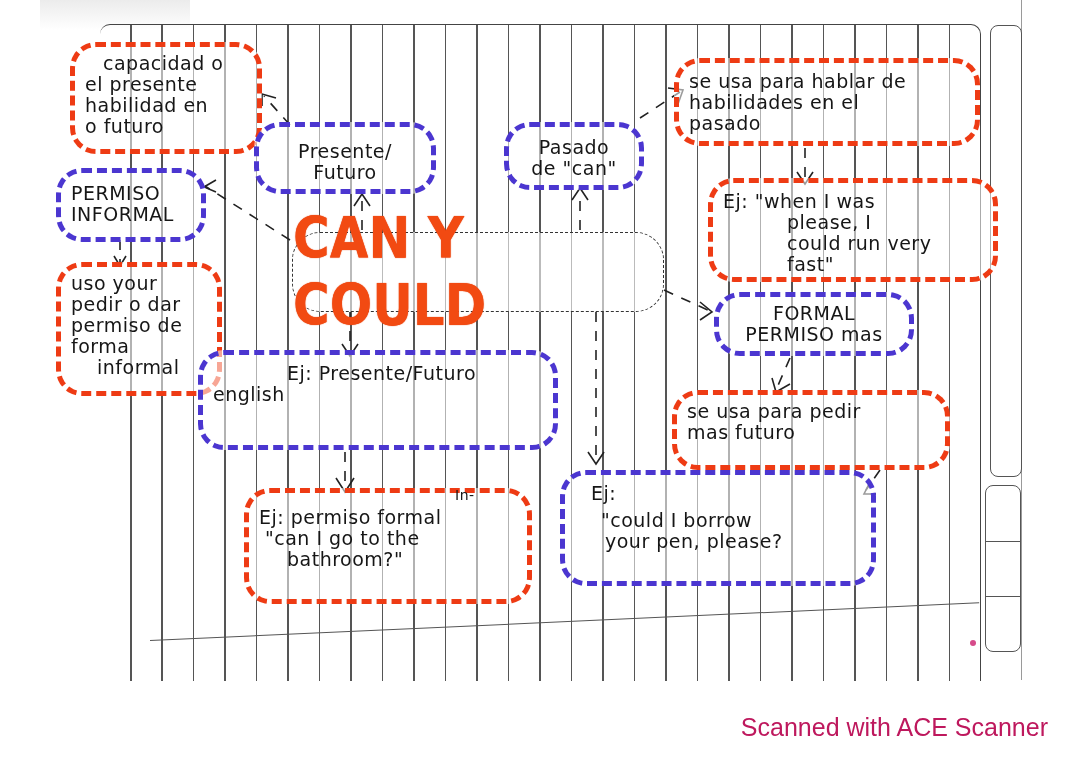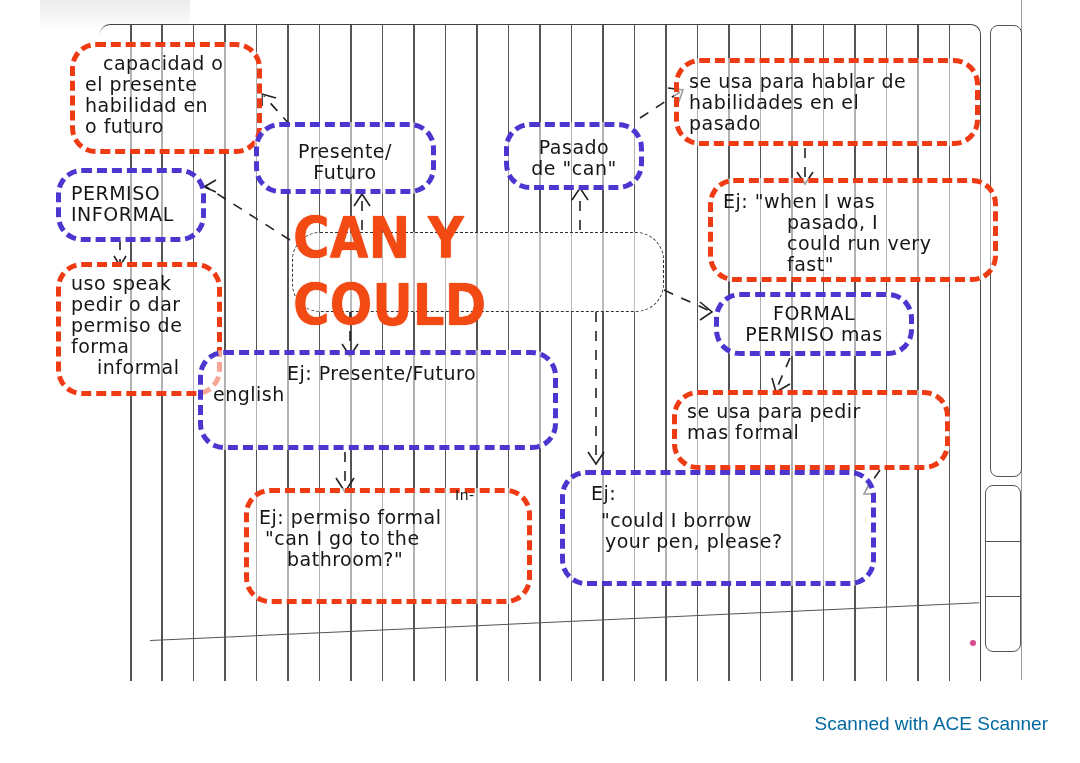--- a/index.html
+++ b/index.html
@@ -46,21 +46,21 @@
       background: rgba(255,255,255,0.6);
     }
     .center-title span {
       font-family: "DejaVu Sans", sans-serif; font-weight: bold; font-size: 50px;
       color: #f24a12; letter-spacing: 0px; transform: scaleY(1.15);
       text-shadow: 0 0 1px #e03a05;
     }
     .connector { position: absolute; pointer-events: none; }
     .footer {
       position: absolute; right: 32px; top: 713px;
-      font-family: "Liberation Sans", sans-serif; font-size: 19px; color: #0369a1;
+      font-family: "Liberation Sans", sans-serif; font-size: 25px; color: #be185d;
     }
     .pink-dot { position: absolute; width: 6px; height: 6px; border-radius: 50%; background: #d64b8a; }
   </style>
 </head>
 <body>
 
 <div class="scan-shadow"></div>
 <div class="page-edge"></div>
 
 <div class="sheet"></div>
@@ -140,51 +140,51 @@
 </div>
 
 <div class="node red" style="left:674px; top:58px; width:306px; height:88px; padding-top:8px;">
   <span class="line">se usa para hablar de</span>
   <span class="line">habilidades en el</span>
   <span class="line">pasado</span>
 </div>
 
 <div class="node red" style="left:708px; top:178px; width:290px; height:104px; padding-top:8px;">
   <span class="line">Ej: "when I was</span>
-  <span class="line ind" style="padding-left:64px;">pasado, I</span>
+  <span class="line ind" style="padding-left:64px;">please, I</span>
   <span class="line ind" style="padding-left:64px;">could run very</span>
   <span class="line ind" style="padding-left:64px;">fast"</span>
 </div>
 
 <div class="node blue" style="left:56px; top:168px; width:150px; height:74px; padding-top:10px;">
   <span class="line">PERMISO</span>
   <span class="line">INFORMAL</span>
 </div>
 
 <div class="node red" style="left:56px; top:262px; width:166px; height:134px; padding-top:6px;">
-  <span class="line">uso speak</span>
+  <span class="line">uso your</span>
   <span class="line">pedir o dar</span>
   <span class="line">permiso de</span>
   <span class="line">forma</span>
   <span class="line" style="padding-left:26px;">informal</span>
 </div>
 
 <div class="node blue" style="left:198px; top:350px; width:360px; height:100px; padding-top:8px;">
   <span class="line" style="padding-left:74px;">Ej: Presente/Futuro</span>
   <span class="line">english</span>
 </div>
 
 <div class="node blue" style="left:714px; top:292px; width:200px; height:64px; text-align:center; padding-top:6px;">
   <span class="line">FORMAL</span>
   <span class="line">PERMISO mas</span>
 </div>
 
 <div class="node red" style="left:672px; top:390px; width:278px; height:80px; padding-top:6px;">
   <span class="line">se usa para pedir</span>
-  <span class="line">mas formal</span>
+  <span class="line">mas futuro</span>
 </div>
 
 <div class="node red" style="left:244px; top:488px; width:288px; height:116px; padding-top:14px;">
   <span style="position:absolute; left:206px; top:-8px; font-size:14px;">In-</span>
   <span class="line">Ej: permiso formal</span>
   <span class="line" style="padding-left:6px;">"can I go to the</span>
   <span class="line" style="padding-left:28px;">bathroom?"</span>
 </div>
 
 <div class="node blue" style="left:560px; top:470px; width:316px; height:116px; padding-top:8px;">

